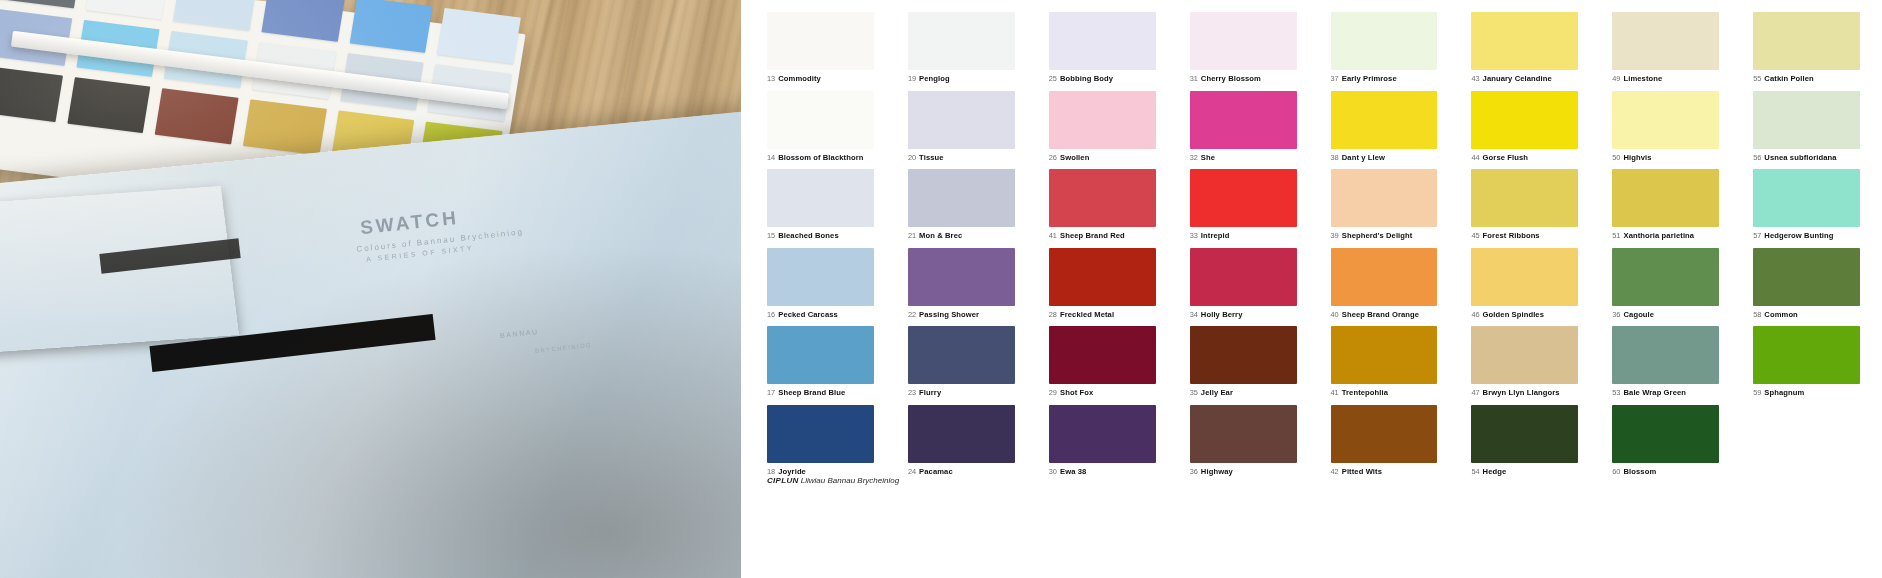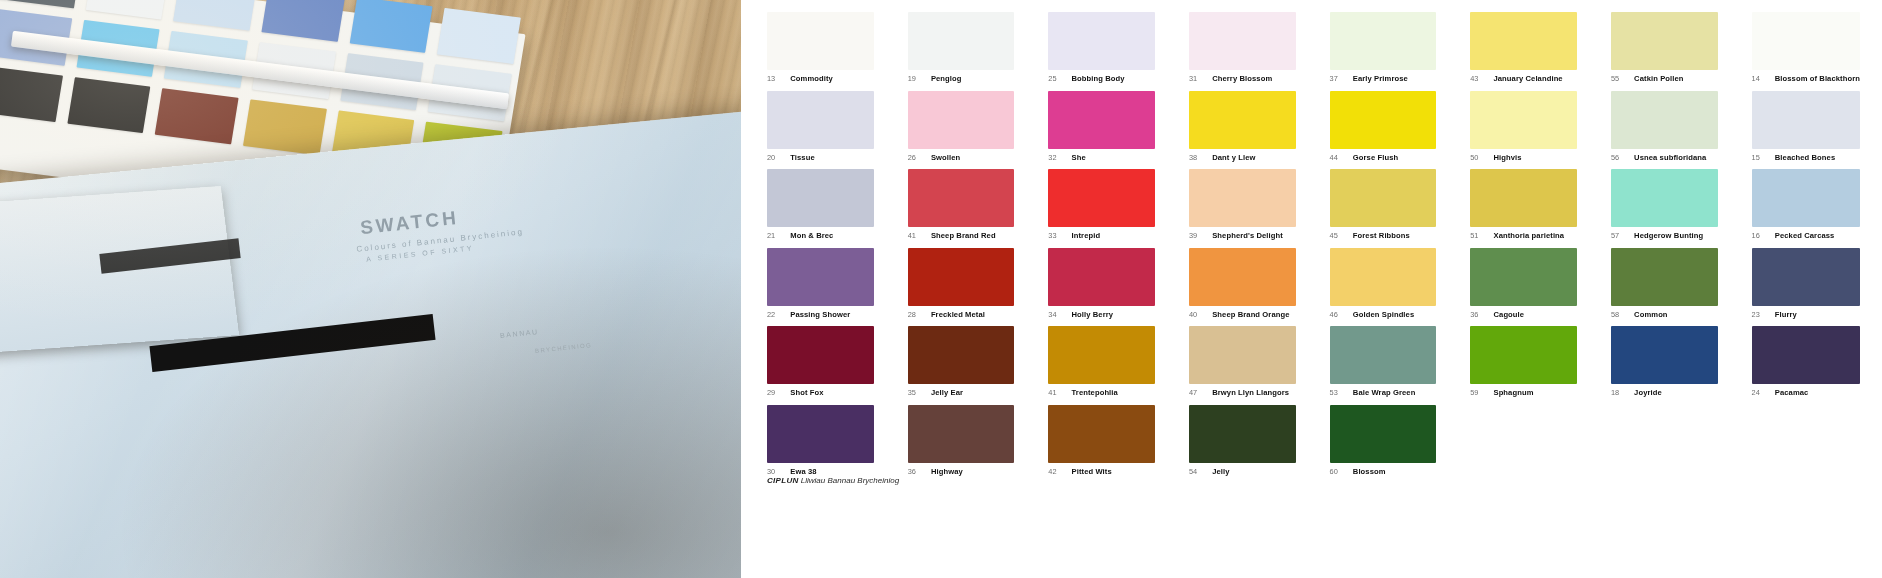--- a/index.html
+++ b/index.html
@@ -173,21 +173,21 @@
   .chip-label {
     margin-top: 5px;
     font-size: 7.6px;
     line-height: 1;
     white-space: nowrap;
     color: #111;
   }
   .chip-num {
     color: #6f6f6f;
     font-weight: 400;
-    margin-right: 15px;
+    margin-right: 3px;
     font-size: 7.4px;
   }
   .chip-name { font-weight: 700; color: #101010; letter-spacing: .1px; }
 
   .footer {
     font-size: 8px;
     color: #1a1a1a;
   }
   .footer .brand { font-weight: 700; font-style: italic; letter-spacing: .3px; }
   .footer .tag  { font-style: italic; color: #2a2a2a; }
@@ -260,20 +260,24 @@
         </div>
         <div class="cell">
           <div class="chip" style="background: rgb(237, 246, 225);"></div>
           <div class="chip-label"><span class="chip-num">37</span><span class="chip-name">Early Primrose</span></div>
         </div>
         <div class="cell">
           <div class="chip" style="background: rgb(245, 228, 113);"></div>
           <div class="chip-label"><span class="chip-num">43</span><span class="chip-name">January Celandine</span></div>
         </div>
         <div class="cell">
+          <div class="chip" style="background: rgb(234, 227, 200);"></div>
+          <div class="chip-label"><span class="chip-num">49</span><span class="chip-name">Limestone</span></div>
+        </div>
+        <div class="cell">
           <div class="chip" style="background: rgb(230, 226, 164);"></div>
           <div class="chip-label"><span class="chip-num">55</span><span class="chip-name">Catkin Pollen</span></div>
         </div>
         <div class="cell">
           <div class="chip" style="background: rgb(250, 251, 247);"></div>
           <div class="chip-label"><span class="chip-num">14</span><span class="chip-name">Blossom of Blackthorn</span></div>
         </div>
         <div class="cell">
           <div class="chip" style="background: rgb(221, 222, 234);"></div>
           <div class="chip-label"><span class="chip-num">20</span><span class="chip-name">Tissue</span></div>
@@ -360,20 +364,24 @@
         </div>
         <div class="cell">
           <div class="chip" style="background: rgb(95, 142, 78);"></div>
           <div class="chip-label"><span class="chip-num">36</span><span class="chip-name">Cagoule</span></div>
         </div>
         <div class="cell">
           <div class="chip" style="background: rgb(93, 126, 59);"></div>
           <div class="chip-label"><span class="chip-num">58</span><span class="chip-name">Common</span></div>
         </div>
         <div class="cell">
+          <div class="chip" style="background: rgb(91, 160, 200);"></div>
+          <div class="chip-label"><span class="chip-num">17</span><span class="chip-name">Sheep Brand Blue</span></div>
+        </div>
+        <div class="cell">
           <div class="chip" style="background: rgb(69, 79, 113);"></div>
           <div class="chip-label"><span class="chip-num">23</span><span class="chip-name">Flurry</span></div>
         </div>
         <div class="cell">
           <div class="chip" style="background: rgb(122, 14, 42);"></div>
           <div class="chip-label"><span class="chip-num">29</span><span class="chip-name">Shot Fox</span></div>
         </div>
         <div class="cell">
           <div class="chip" style="background: rgb(109, 42, 18);"></div>
           <div class="chip-label"><span class="chip-num">35</span><span class="chip-name">Jelly Ear</span></div>
@@ -409,21 +417,21 @@
         <div class="cell">
           <div class="chip" style="background: rgb(101, 65, 58);"></div>
           <div class="chip-label"><span class="chip-num">36</span><span class="chip-name">Highway</span></div>
         </div>
         <div class="cell">
           <div class="chip" style="background: rgb(138, 75, 17);"></div>
           <div class="chip-label"><span class="chip-num">42</span><span class="chip-name">Pitted Wits</span></div>
         </div>
         <div class="cell">
           <div class="chip" style="background: rgb(45, 64, 32);"></div>
-          <div class="chip-label"><span class="chip-num">54</span><span class="chip-name">Jelly</span></div>
+          <div class="chip-label"><span class="chip-num">54</span><span class="chip-name">Hedge</span></div>
         </div>
         <div class="cell">
           <div class="chip" style="background: rgb(30, 87, 32);"></div>
           <div class="chip-label"><span class="chip-num">60</span><span class="chip-name">Blossom</span></div>
         </div>
       </div>
 
     <div class="footer">
       <span class="brand">CIPLUN</span>
       <span class="tag">Lliwiau Bannau Brycheiniog</span>

